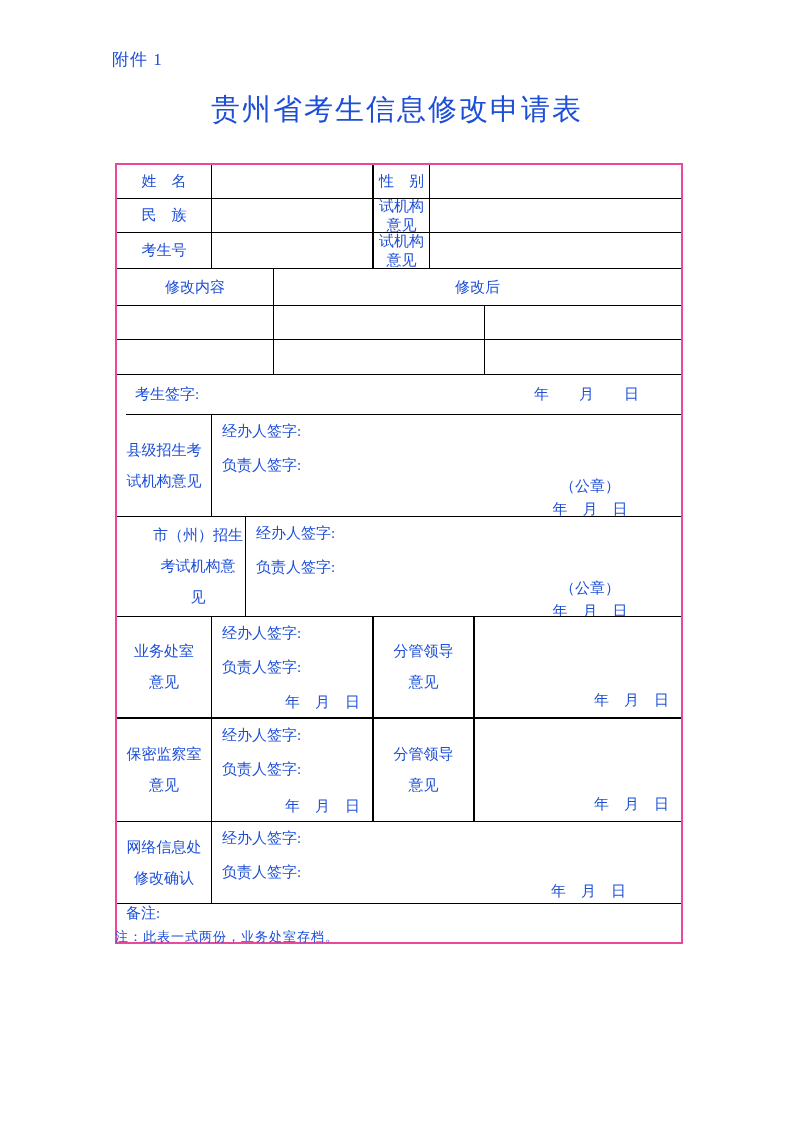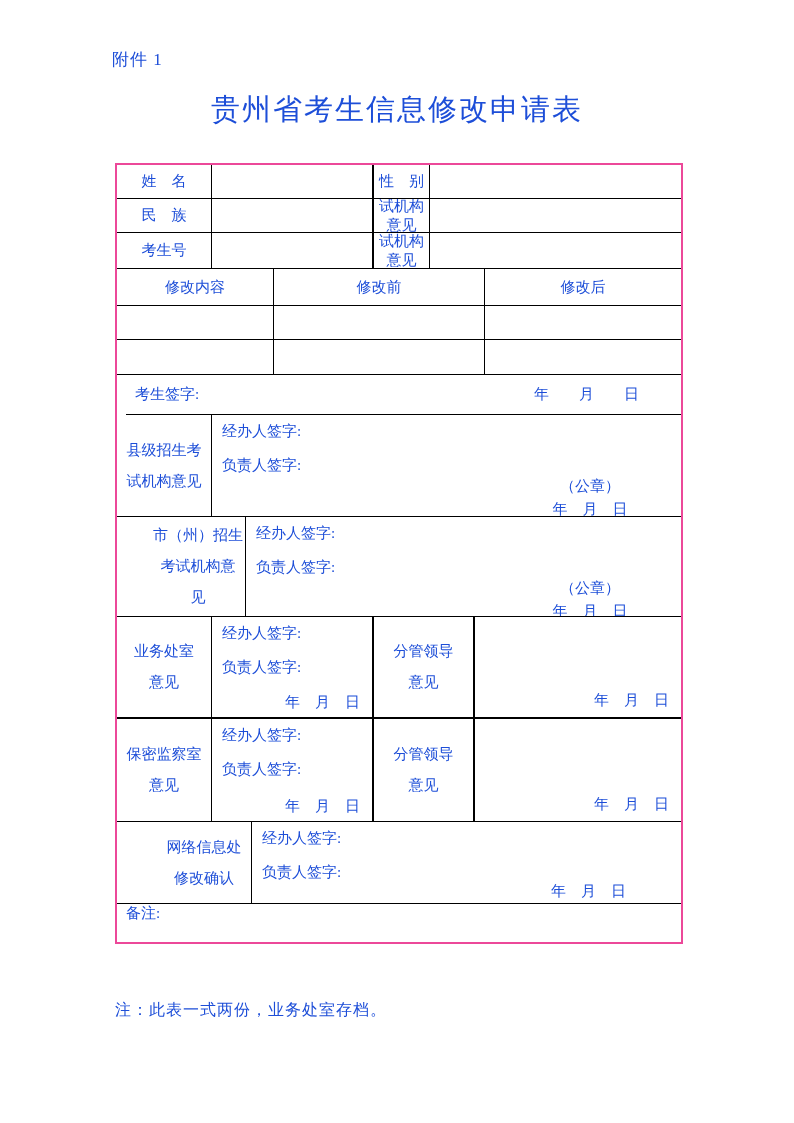--- a/index.html
+++ b/index.html
@@ -60,21 +60,21 @@
   .w101 { width: 101px; }
   .fx { flex: 1; }
   .h34 { height: 34px; }
   .h36 { height: 36px; }
   .h37 { height: 37px; }
   .h35 { height: 35px; }
   .h40 { height: 40px; margin-left: 9px; }
   .h102 { height: 102px; }
   .h100 { height: 100px; padding-left: 34px; }
   .h103 { height: 103px; }
-  .h82 { height: 82px; padding-left: 40px; }
+  .h82 { height: 82px; }
   .h38 { height: 38px; }
   .sigrow { display: flex; align-items: center; }
   .sigrow .slabel { padding-left: 9px; }
   .sigrow .sdate { margin-left: auto; margin-right: 42px; }
   .content {
     display: flex;
     flex-direction: column;
     padding: 7px 0 5px 10px;
   }
   .content .line2 { margin-top: 15px; }
@@ -99,22 +99,22 @@
   .datecell {
     display: flex;
     align-items: flex-end;
     justify-content: flex-end;
     padding: 0 12px 7px 0;
   }
   .remarks { display: flex; padding-left: 9px; }
   .footnote {
     position: absolute;
     left: 115px;
-    top: 1000px;
-    font-size: 16px;
+    top: 928px;
+    font-size: 13px;
     letter-spacing: 1px;
   }
 </style>
 </head>
 <body>
 
 <div class="page">
 
   <div class="attachment">附件 1</div>
 
@@ -138,21 +138,20 @@
 
     <div class="r h36">
       <div class="c lab w95">考生号</div>
       <div class="c w162 thick"></div>
       <div class="c lab w80">试机构意见</div>
       <div class="c fx end"></div>
     </div>
 
     <div class="r h37">
       <div class="c lab w157">修改内容</div>
-      <div class="c lab w211">修改前</div>
       <div class="c lab fx end">修改后</div>
     </div>
 
     <div class="r h34">
       <div class="c w157"></div>
       <div class="c w211"></div>
       <div class="c fx end"></div>
     </div>
 
     <div class="r h35">

